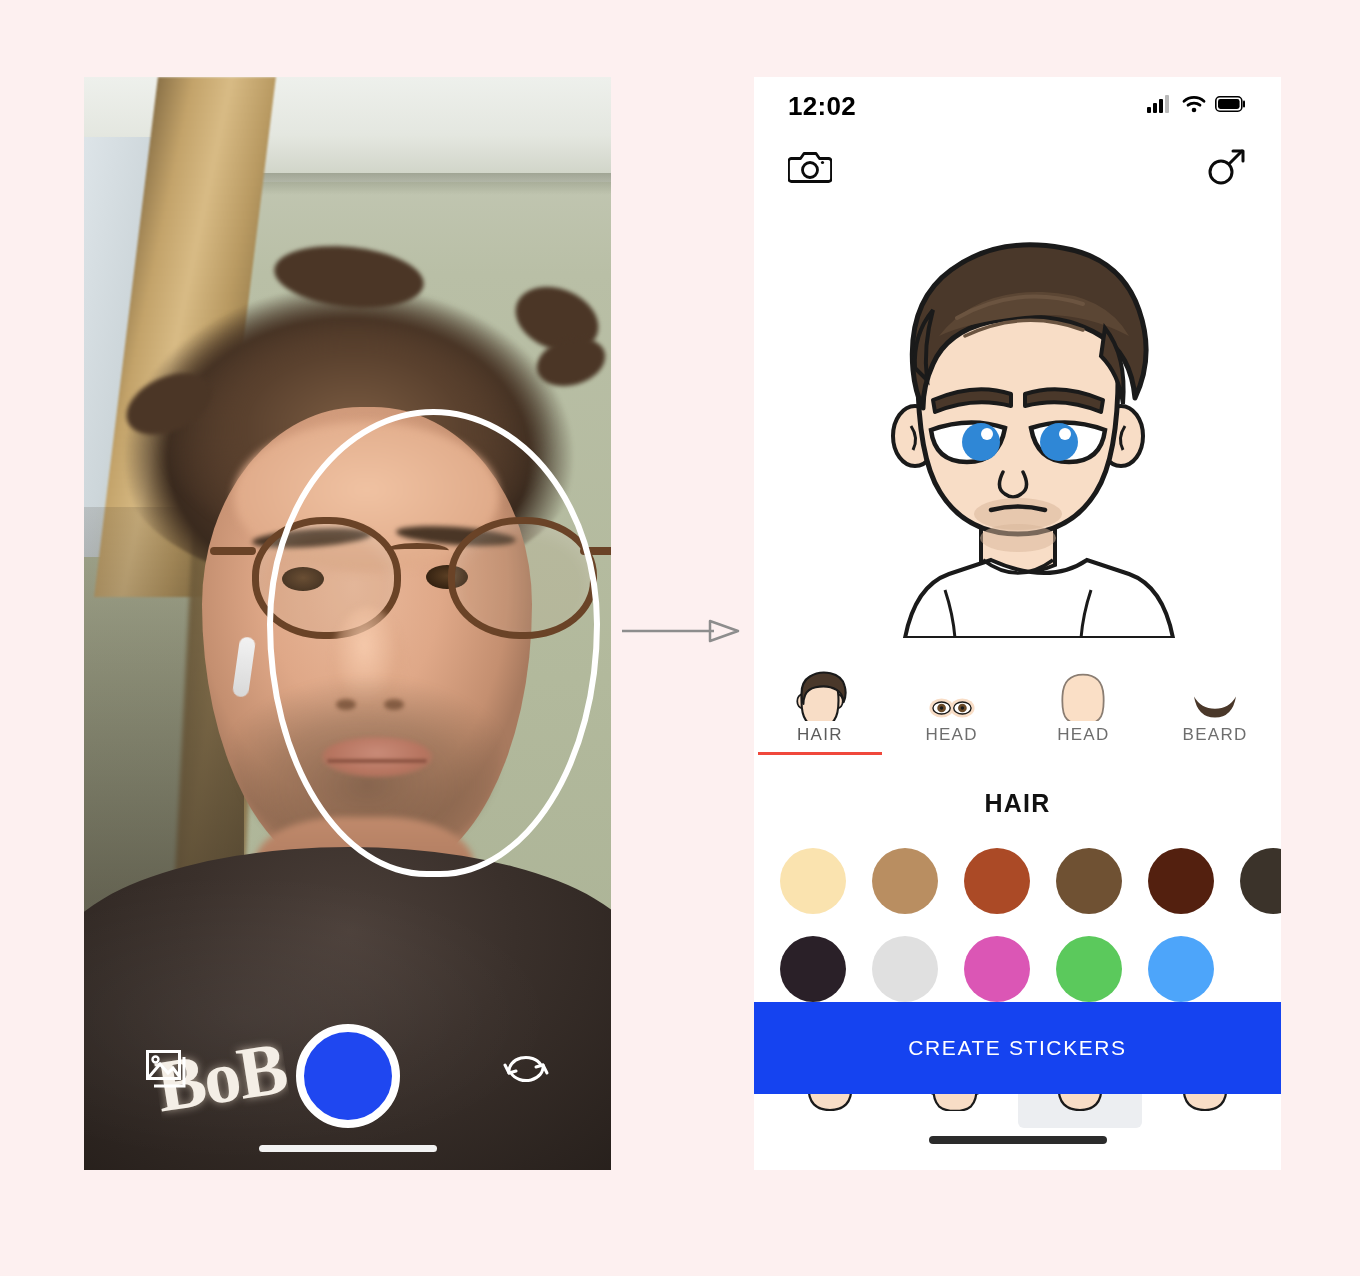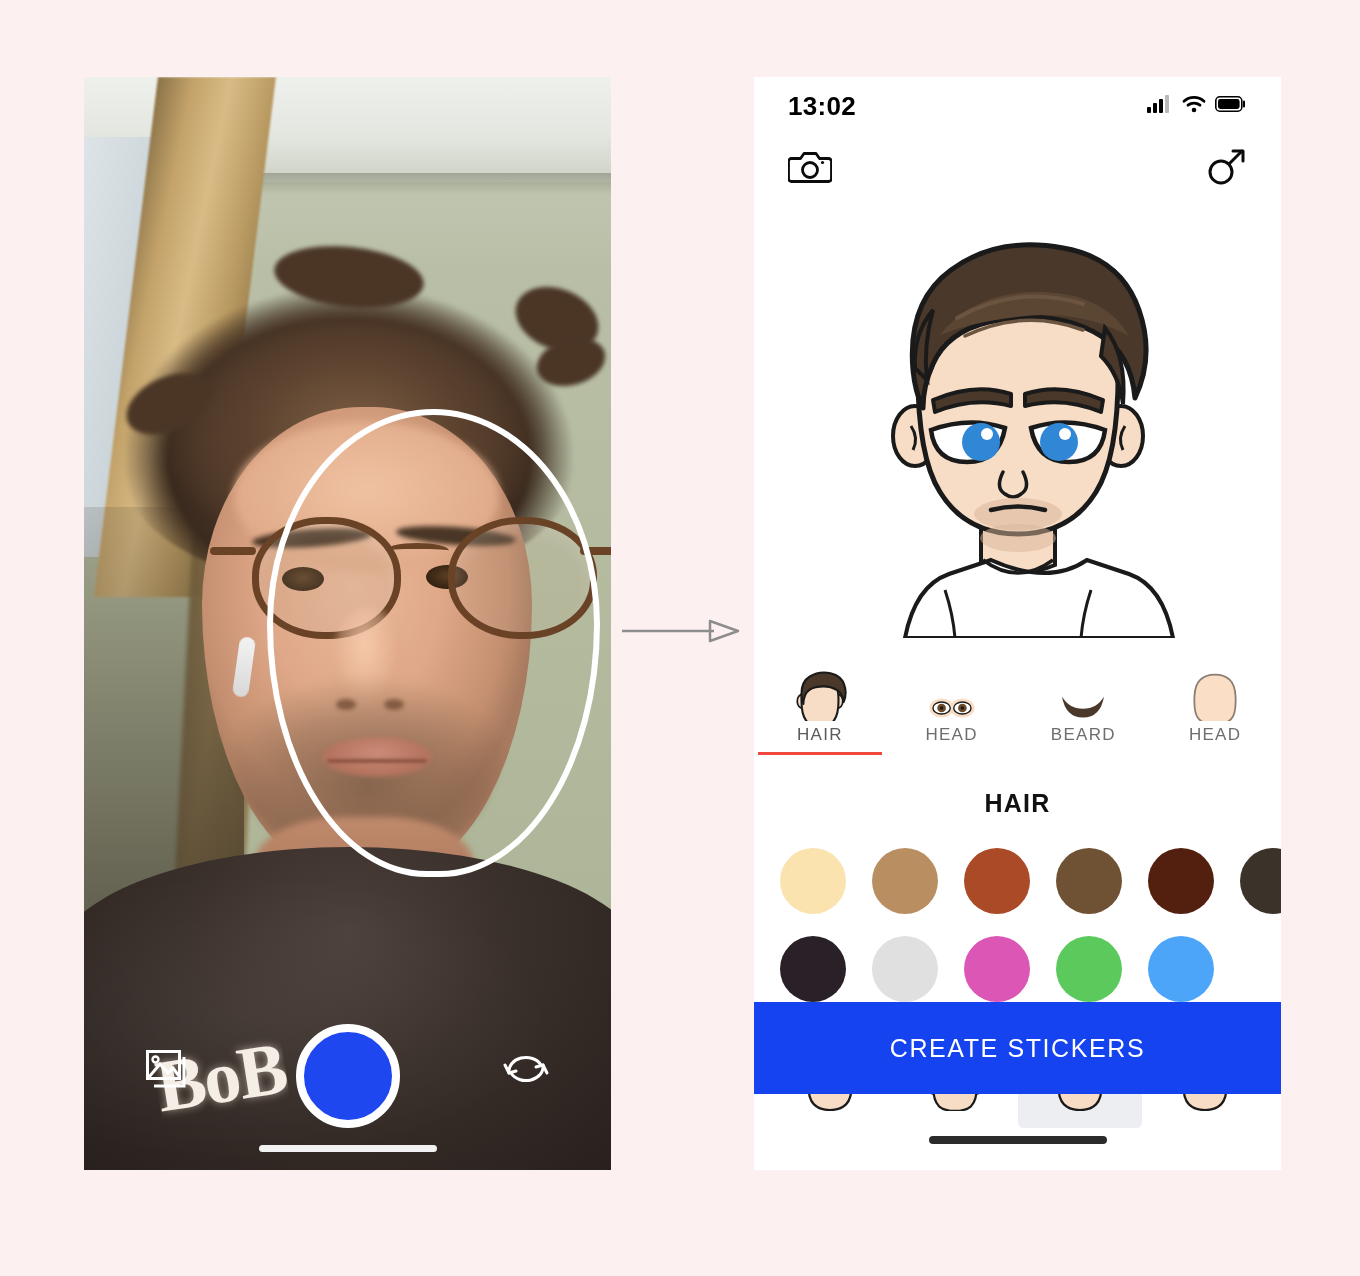--- a/index.html
+++ b/index.html
@@ -216,21 +216,21 @@
   }
   .style-cell{
     flex:1;height:100px;display:flex;align-items:center;justify-content:center;border-radius:6px;
   }
   .style-cell.selected{background:#eceef1;}
 
   .create-btn{
     position:absolute;left:0;bottom:76px;width:100%;height:92px;
     background:#1543f0;display:flex;align-items:center;justify-content:center;
   }
-  .create-btn span{color:#fff;font-size:25px;letter-spacing:1.6px;}
+  .create-btn span{color:#fff;font-size:21px;letter-spacing:1.6px;}
   .home-indicator-dark{
     position:absolute;left:50%;bottom:26px;transform:translateX(-50%);
     width:178px;height:8px;border-radius:5px;background:#2b2b2b;
   }
 </style>
 </head>
 <body>
 
 <div id="camera-screen">
   <div class="cam-bg">
@@ -305,21 +305,21 @@
 <div id="flow-arrow">
   <svg viewBox="0 0 118 28" width="118" height="28">
     <line x1="0" y1="14" x2="92" y2="14" stroke="#8d8d8d" stroke-width="2.5"></line>
     <path d="M88 4 L116 14 L88 24 Z" fill="none" stroke="#8d8d8d" stroke-width="2.5" stroke-linejoin="round"></path>
   </svg>
 </div>
 
 <div id="editor-screen">
 
   <div class="statusbar">
-    <div class="status-time">13:02</div>
+    <div class="status-time">12:02</div>
     <div class="status-right">
       <span>
         <svg viewBox="0 0 26 18" width="26" height="18">
           <rect x="0" y="12" width="4" height="6" rx="1" fill="#000"></rect>
           <rect x="6" y="8" width="4" height="10" rx="1" fill="#000"></rect>
           <rect x="12" y="4" width="4" height="14" rx="1" fill="#000"></rect>
           <rect x="18" y="0" width="4" height="18" rx="1" fill="#b9b9b9"></rect>
         </svg>
       </span>
       <span>
@@ -424,34 +424,34 @@
           <circle cx="44" cy="15" r="5" fill="#6b4b2a"></circle>
           <circle cx="20" cy="15" r="2" fill="#1a1a1a"></circle>
           <circle cx="44" cy="15" r="2" fill="#1a1a1a"></circle>
         </svg>
       </div>
       <div class="tab-label">HEAD</div>
     </div>
 
     <div class="tab">
       <div class="tab-icon">
+        <svg viewBox="0 0 56 56" width="50" height="50">
+          <path d="M28 4 q22 0 23 24 q1 20 -5 26 q-6 6 -18 6 q-12 0 -18 -6 q-6 -6 -5 -26 q1 -24 23 -24 z" fill="#fadfc6" stroke="#8a7d72" stroke-width="2"></path>
+        </svg>
+      </div>
+      <div class="tab-label">HEAD</div>
+    </div>
+
+    <div class="tab">
+      <div class="tab-icon">
         <svg viewBox="0 0 64 34" width="56" height="30">
           <path d="M8 6 q4 24 24 24 q20 0 24 -24 q-8 14 -24 14 q-16 0 -24 -14 z" fill="#4a382a"></path>
         </svg>
       </div>
       <div class="tab-label">BEARD</div>
-    </div>
-
-    <div class="tab">
-      <div class="tab-icon">
-        <svg viewBox="0 0 56 56" width="50" height="50">
-          <path d="M28 4 q22 0 23 24 q1 20 -5 26 q-6 6 -18 6 q-12 0 -18 -6 q-6 -6 -5 -26 q1 -24 23 -24 z" fill="#fadfc6" stroke="#8a7d72" stroke-width="2"></path>
-        </svg>
-      </div>
-      <div class="tab-label">HEAD</div>
     </div>
   </div>
 
   <div class="options-panel">
     <div class="panel-title">HAIR</div>
 
     <div class="swatch-row">
       <div class="swatch" style="background:#fae3af"></div>
       <div class="swatch" style="background:#b98e61"></div>
       <div class="swatch" style="background:#ab4a26"></div>

